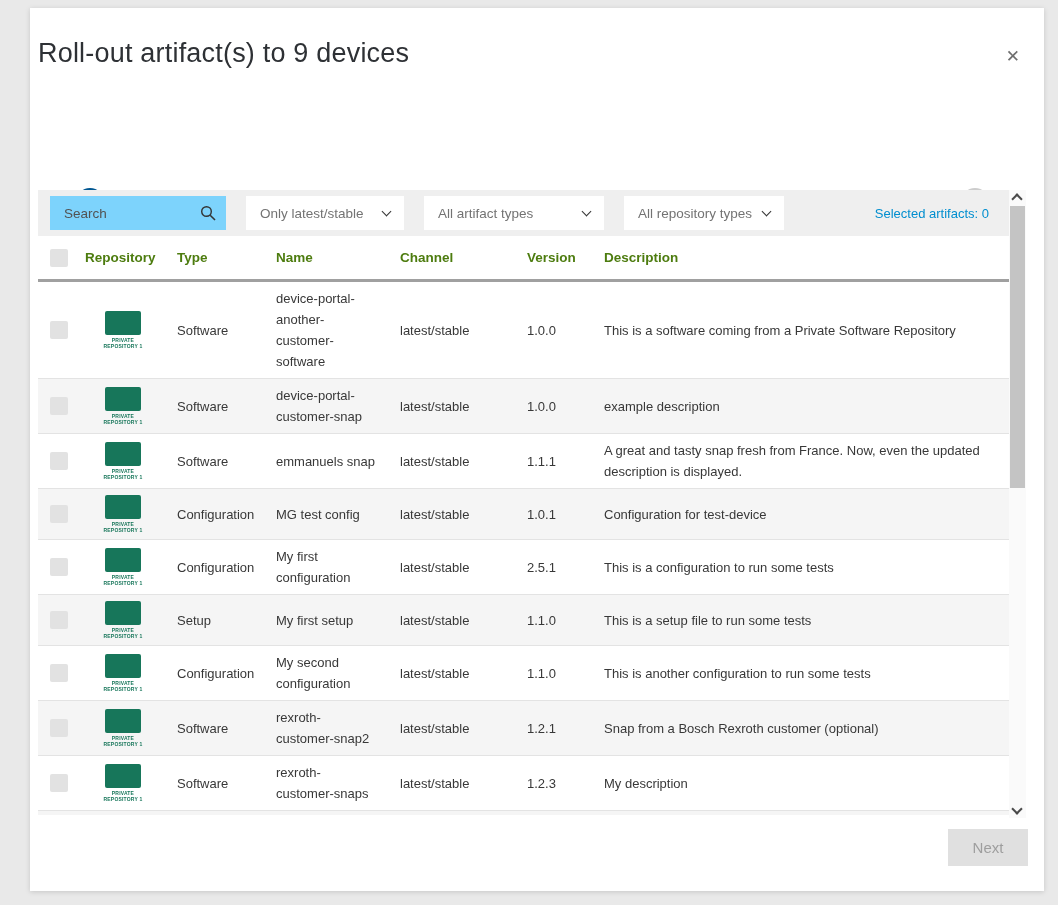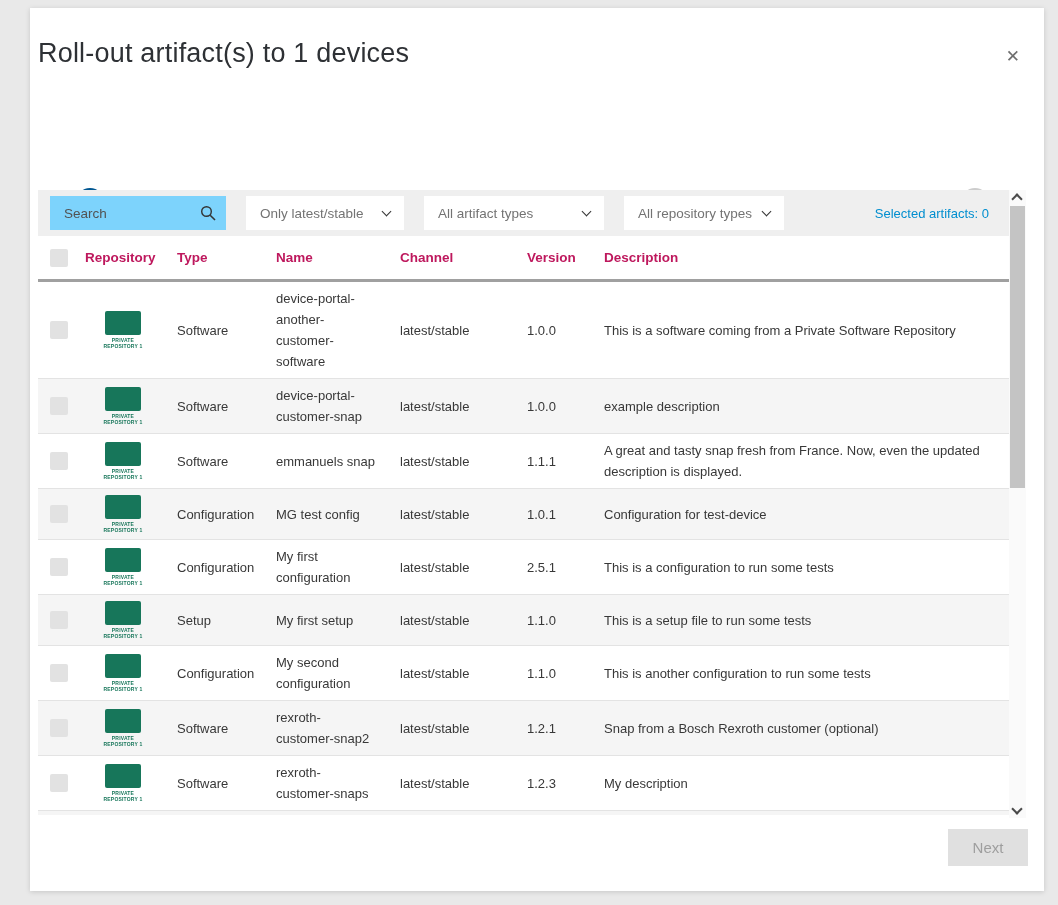--- a/index.html
+++ b/index.html
@@ -44,21 +44,21 @@
               justify-content:space-between; padding:0 14px; font-size:13.5px; color:#737373;
               cursor:pointer; }
   .dd1 { width:158px; } .dd2 { width:180px;text-align:center; } .dd3 { width:160px; }
   .chev-dn { width:7px; height:7px; border-right:1.6px solid #333; border-bottom:1.6px solid #333;
              transform:rotate(45deg); margin-top:-4px; }
   .selinfo { margin-left:auto; padding-right:20px; font-size:13px; color:#008ecf; }
 
   .grid { display:grid; grid-template-columns:47px 92px 99px 124px 127px 77px 1fr;
           align-items:center; }
   .thead { height:46px; background:#fff; border-bottom:3px solid #a0a0a0;
-           font-size:13.5px; font-weight:bold; color:#be185d; }
+           font-size:13.5px; font-weight:bold; color:#4d7c0f; }
 
   .rows { height:533px; overflow:hidden; }
   .row { min-height:46px; padding:6px 0; border-bottom:1px solid #e3e3e3;
          font-size:13px; color:#383838; line-height:21px; }
   .row.alt { background:#f5f5f5; }
 
   .checkbox { width:18px; height:18px; background:#e2e2e2; border-radius:2px;
               margin-left:12px; cursor:pointer; }
   .badge-wrap { width:56px; margin-left:10px; text-align:center; }
   .badge-rect { width:36px; height:24px; border-radius:2px; margin:0 auto; }
@@ -77,21 +77,21 @@
 
   .next-btn { position:absolute; right:16px; top:821px; width:80px; height:37px;
               background:#e0e0e0; border:none; color:#9e9e9e; font-size:15px;
               font-family:"Liberation Sans", sans-serif; }
 </style>
 </head>
 <body>
 
 <div class="modal">
 
-  <div class="title">Roll-out artifact(s) to 1 devices</div>
+  <div class="title">Roll-out artifact(s) to 9 devices</div>
   <div class="close">✕</div>
 
   <div class="stepper">
     <div class="step-line active"></div>
     <div class="step-line inactive"></div>
     <div class="step-circle active">1</div>
     <div class="step-label active">Select artifacts</div>
     <div class="step-circle inactive">2</div>
     <div class="step-label inactive">Summary</div>
   </div>

